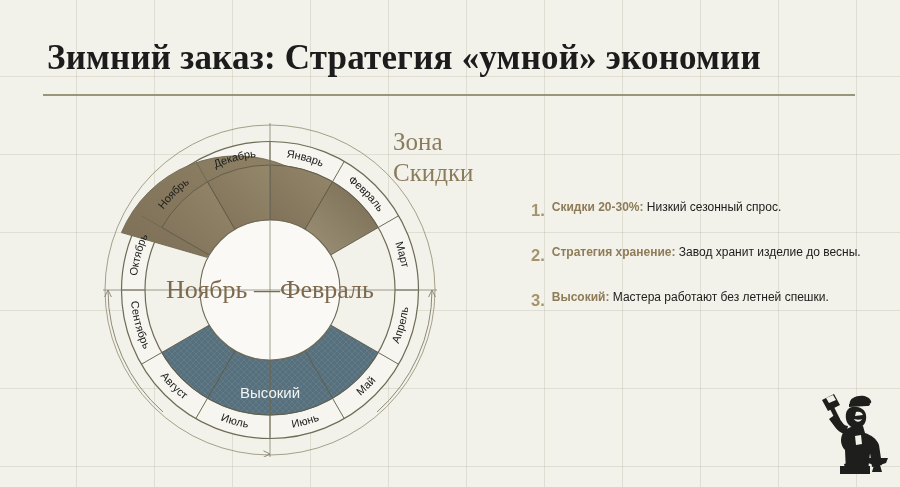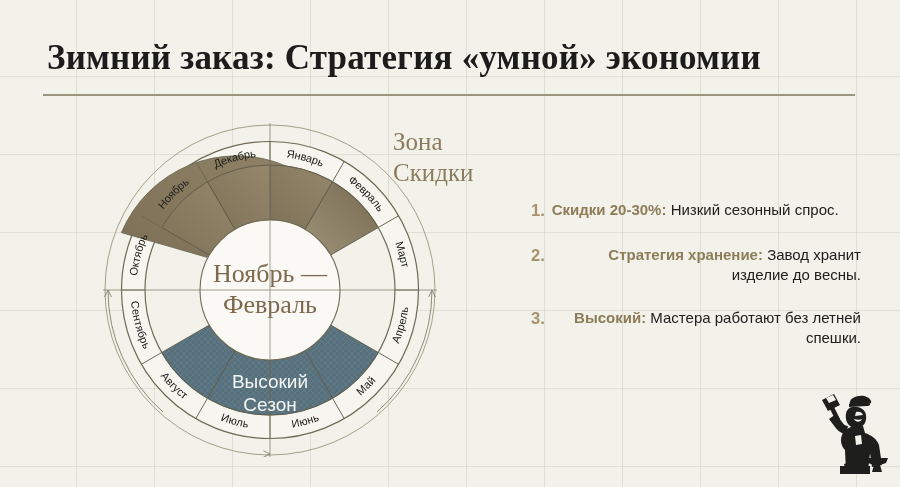--- a/index.html
+++ b/index.html
@@ -34,52 +34,52 @@
     background:#8b8668;opacity:.85;
   }
 
   
   #wheel-wrap{position:absolute;left:103px;top:123px;width:334px;height:334px;}
   #wheel-svg{display:block;}
 
   #center-label{
     position:absolute;left:103px;top:123px;width:334px;height:334px;
     display:flex;align-items:center;justify-content:center;
-    flex-direction:column;pointer-events:none;
+    flex-direction:row;pointer-events:none;
   }
   #center-label .ln{
     font-family:"Liberation Serif", serif;
     font-size:26px;color:#7d6a4e;line-height:1.18;text-align:center;
     white-space:nowrap;
   }
 
   #high-season-label{
     position:absolute;left:103px;top:123px;width:334px;height:334px;
     pointer-events:none;
   }
   #high-season-label .hs{
-    position:absolute;left:0;right:0;top:247px;
-    text-align:center;color:#f4f5f3;font-size:19px;line-height:1.22;
+    position:absolute;left:0;right:0;top:261px;
+    text-align:center;color:#f4f5f3;font-size:15px;line-height:1.22;
     font-family:"Liberation Sans", sans-serif;
   }
 
   #zone-label{
     position:absolute;left:393px;top:127px;
     font-family:"Liberation Serif", serif;
     font-size:25px;color:#8b7c5d;line-height:1.22;
   }
 
   
   #benefits{position:absolute;left:531px;top:200px;width:330px;}
   .benefit{margin-bottom:23px;display:flex;}
   .b-num{
     color:#a4936d;font-size:16.5px;font-weight:700;
     margin-right:7px;flex:0 0 auto;line-height:1.33;
   }
-  .b-body{font-size:15px;color:#20201e;line-height:1.33;text-align:right;}
+  .b-body{font-size:12px;color:#20201e;line-height:1.33;}
   .b-strong{color:#8d7c57;font-weight:700;}
 
   
   #blacksmith{position:absolute;left:806px;top:386px;width:86px;height:88px;}
 </style>
 </head>
 <body>
 
 <div id="grid-bg"></div>
 
@@ -203,21 +203,20 @@
   </div>
 
   <div id="center-label">
     <div class="ln">Ноябрь —</div>
     <div class="ln">Февраль</div>
   </div>
 
   <div id="high-season-label">
     <div class="hs">
       <div>Высокий</div>
-      <div>Сезон</div>
     </div>
   </div>
 
   <div id="zone-label">
     <div>Зона</div>
     <div>Скидки</div>
   </div>
 
   <div id="benefits">
     <div class="benefit">

